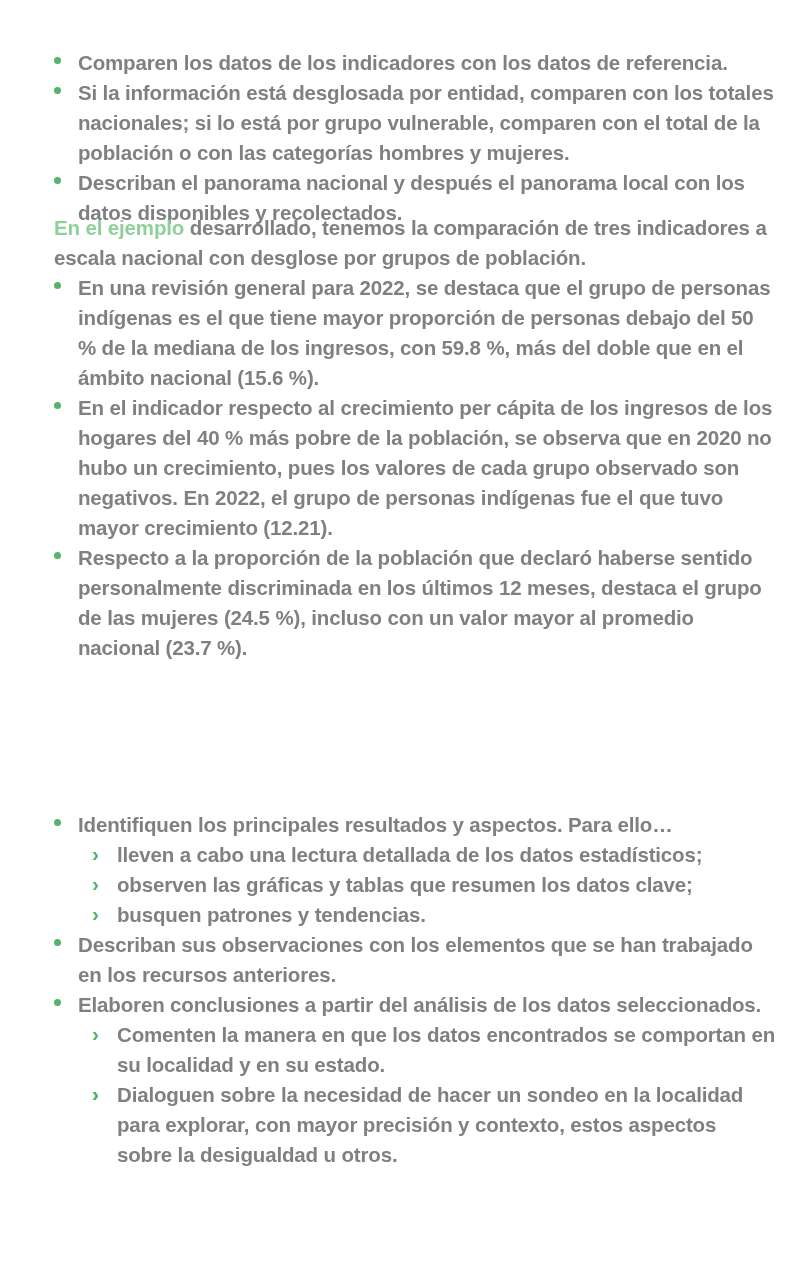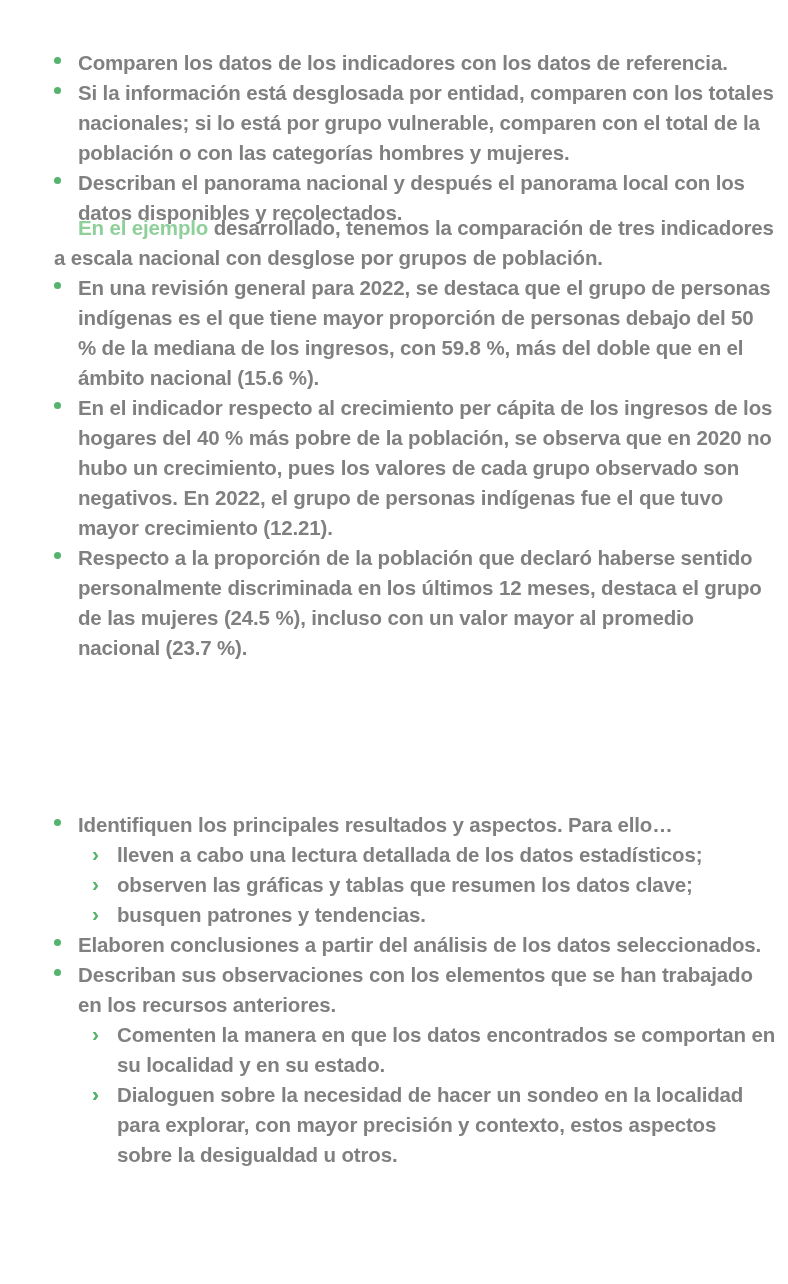--- a/index.html
+++ b/index.html
@@ -80,21 +80,20 @@
   
   p.para {
     margin: 0;
     padding-left: 54px;
     padding-right: 12px;
   }
 
   .hl {
     color: #8fd09a;
     font-weight: 700;
-    margin-left: 24px;
   }
 </style>
 </head>
 <body>
 
 <div class="page">
 
   <div class="block" style="top:12px;margin-top:36px;">
     <ul class="list">
       <li class="bullet txt">
@@ -150,26 +149,26 @@
         <span class="marker-chev">›</span>
         <span>observen las gráficas y tablas que resumen los datos clave;</span>
       </li>
       <li class="sub txt">
         <span class="marker-chev">›</span>
         <span>busquen patrones y tendencias.</span>
       </li>
 
       <li class="bullet txt">
         <span class="marker"></span>
-        <span>Elaboren conclusiones a partir del análisis de los datos seleccionados.</span>
+        <span>Describan sus observaciones con los elementos que se han trabajado en los recursos anteriores.</span>
       </li>
 
       <li class="bullet txt">
         <span class="marker"></span>
-        <span>Describan sus observaciones con los elementos que se han trabajado en los recursos anteriores.</span>
+        <span>Elaboren conclusiones a partir del análisis de los datos seleccionados.</span>
       </li>
 
       <li class="sub txt">
         <span class="marker-chev">›</span>
         <span>Comenten la manera en que los datos encontrados se comportan en su localidad y en su estado.</span>
       </li>
       <li class="sub txt">
         <span class="marker-chev">›</span>
       </li>
       <li class="sub txt">

